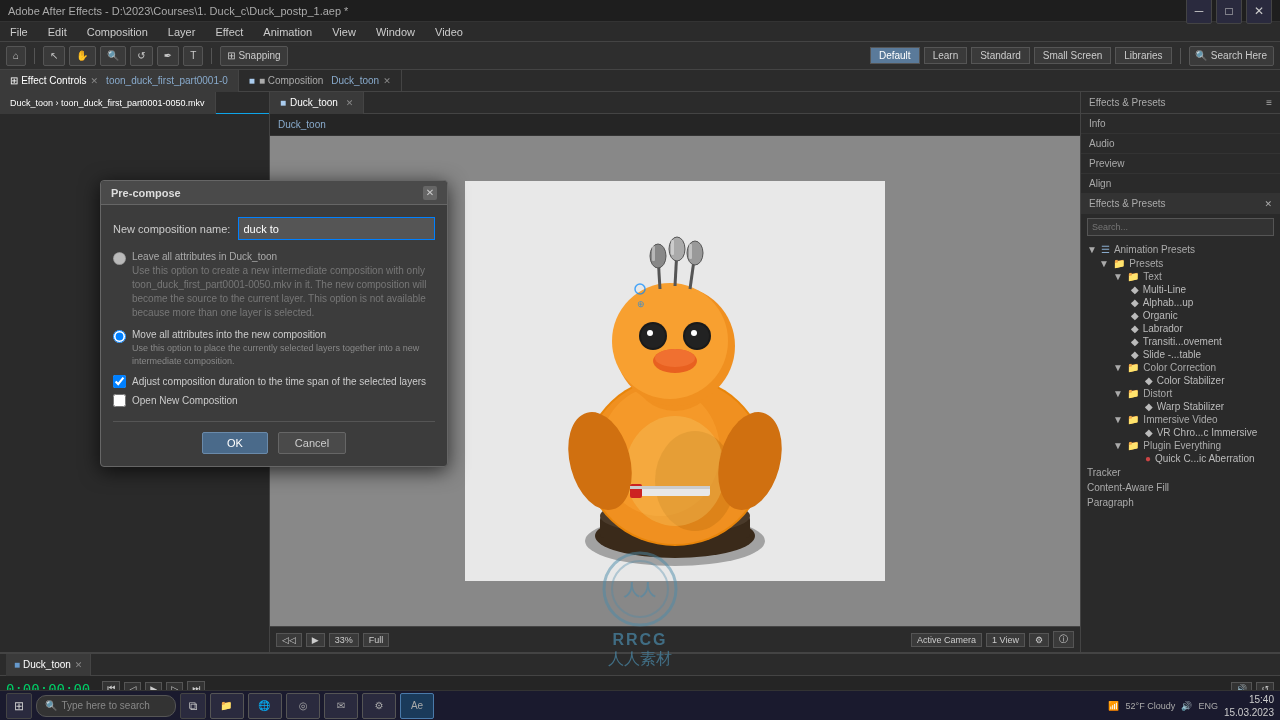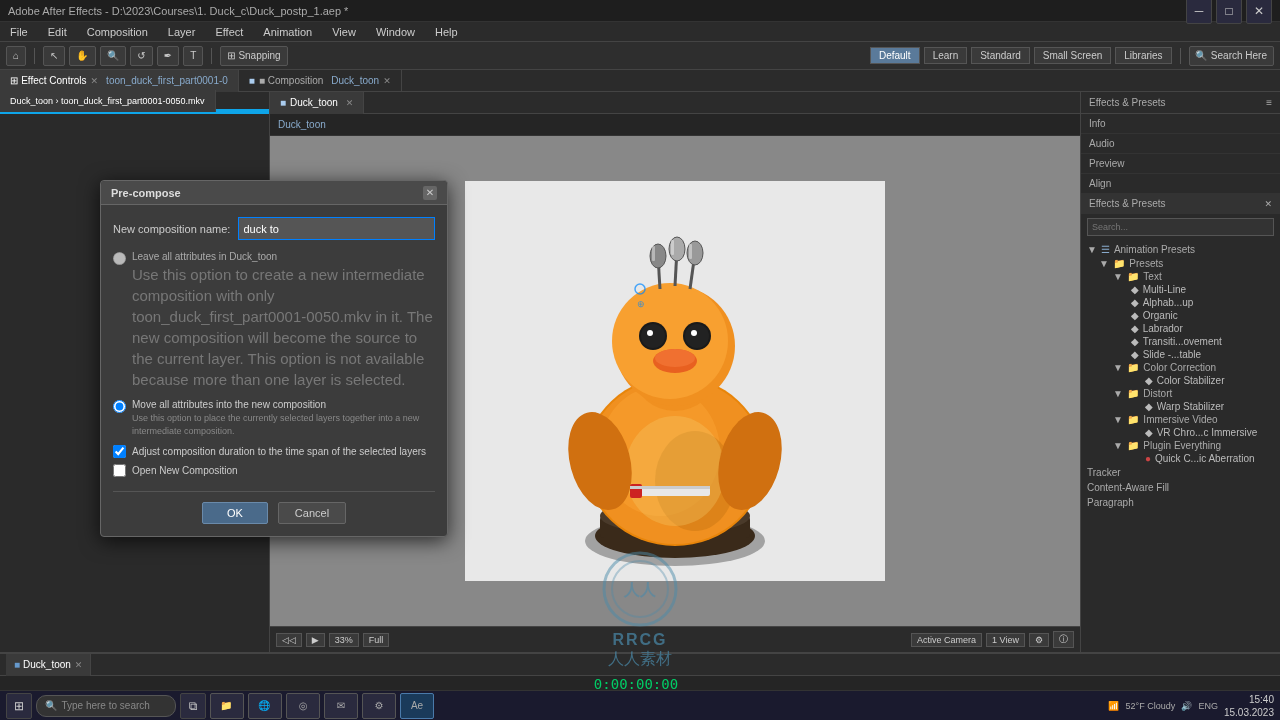--- a/index.html
+++ b/index.html
@@ -114,21 +114,21 @@
       background: #2a2a2a;
       border-right: 1px solid #444;
       display: flex;
       flex-direction: column;
     }
     #left-panel .panel-tabs {
       height: 22px;
       background: #2b2b2b;
       display: flex;
       align-items: center;
-      border-bottom: 5px solid #0ea5e9;
+      border-bottom: 1px solid #0ea5e9;
     }
 
     
     #preview-area {
       flex: 1;
       background: #1a1a1a;
       display: flex;
       flex-direction: column;
       position: relative;
     }
@@ -268,21 +268,20 @@
     .timeline-tab.active { background: #3a3a3a; color: #fff; }
 
     #timeline-controls {
       height: 26px;
       background: #252525;
       display: flex;
       align-items: center;
       padding: 0 6px;
       gap: 4px;
       border-bottom: 1px solid #333;
-      flex-direction: column;
     }
     .time-display {
       font-size: 14px;
       color: #00cc66;
       font-family: monospace;
       margin-right: 8px;
     }
     .tl-btn {
       padding: 1px 4px;
       background: #333;
@@ -552,21 +551,21 @@
 
 <div id="menu-bar">
   <span class="menu-item">File</span>
   <span class="menu-item">Edit</span>
   <span class="menu-item">Composition</span>
   <span class="menu-item">Layer</span>
   <span class="menu-item">Effect</span>
   <span class="menu-item">Animation</span>
   <span class="menu-item">View</span>
   <span class="menu-item">Window</span>
-  <span class="menu-item">Help</span>
+  <span class="menu-item">Video</span>
 </div>
 
 <div id="toolbar">
   <button class="toolbar-btn">⌂</button>
   <div class="toolbar-sep"></div>
   <button class="toolbar-btn">↖</button>
   <button class="toolbar-btn">✋</button>
   <button class="toolbar-btn">🔍</button>
   <button class="toolbar-btn">↺</button>
   <button class="toolbar-btn">✒</button>
@@ -893,21 +892,21 @@
   <div class="dialog-body">
     <div class="dialog-row">
       <span class="dialog-label">New composition name:</span>
       <input class="dialog-input" type="text" value="duck to" style="">
     </div>
 
     <div class="dialog-radio-row">
       <input type="radio" class="dialog-radio" name="precomp" disabled="" style="">
       <div>
         <div class="dialog-radio-label">Leave all attributes in Duck_toon</div>
-        <div class="dialog-radio-label" style="color:#777;font-size:15px;">Use this option to create a new intermediate composition with only toon_duck_first_part0001-0050.mkv in it. The new composition will become the source to the current layer. This option is not available because more than one layer is selected.</div>
+        <div class="dialog-radio-label" style="color:#777;font-size:10px;">Use this option to create a new intermediate composition with only toon_duck_first_part0001-0050.mkv in it. The new composition will become the source to the current layer. This option is not available because more than one layer is selected.</div>
       </div>
     </div>
 
     <div class="dialog-radio-row">
       <input type="radio" class="dialog-radio" name="precomp" checked="" style="">
       <div>
         <div class="dialog-radio-label active">Move all attributes into the new composition</div>
         <div class="dialog-radio-label" style="color:#888;font-size:9px;">Use this option to place the currently selected layers together into a new intermediate composition.</div>
       </div>
     </div>

